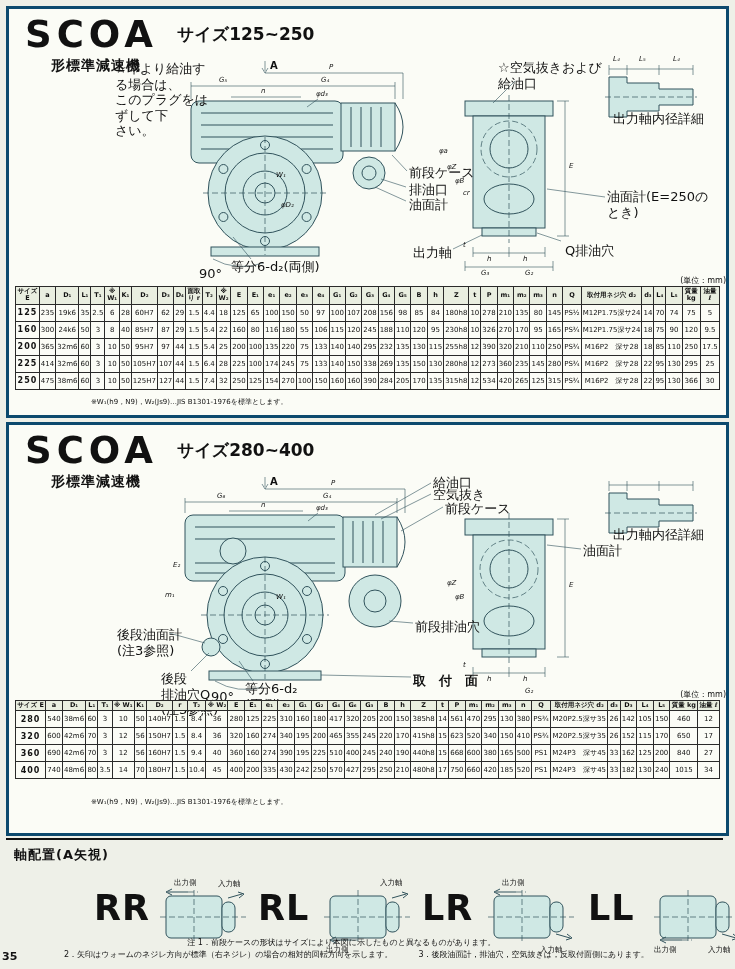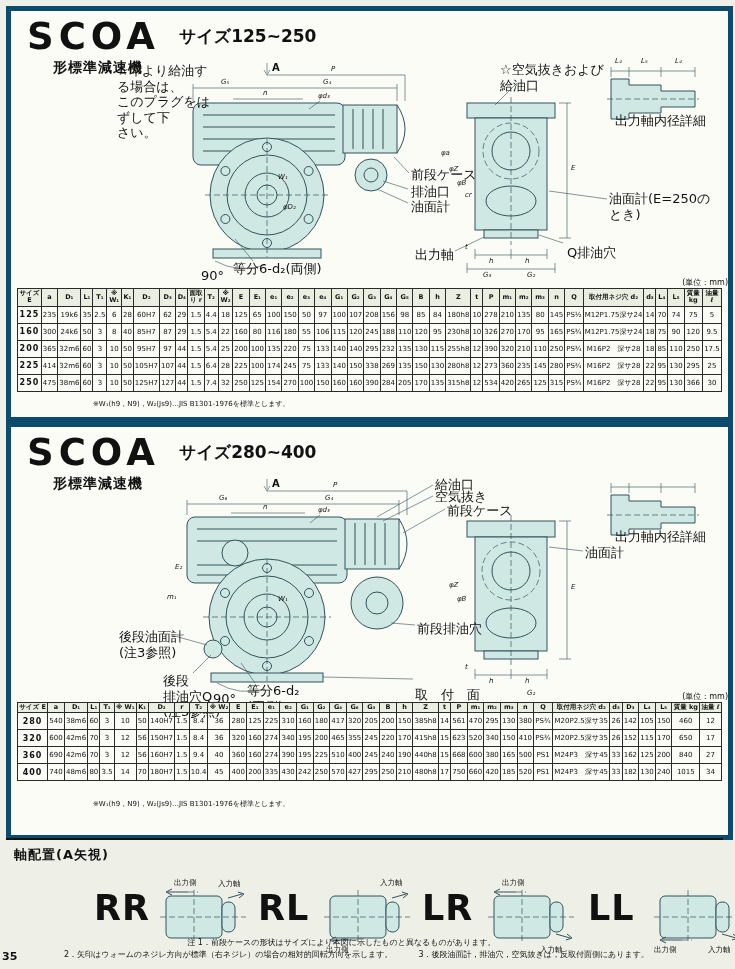--- a/index.html
+++ b/index.html
@@ -4,21 +4,21 @@
 <style>
   html,body{margin:0;padding:0;}
   body{
     width:735px;height:969px;position:relative;
     background:#eef0e8;
     font-family:"DejaVu Sans","Liberation Sans",sans-serif;
     color:#111;overflow:hidden;
   }
   .panel{
     position:absolute;left:6px;width:717px;
-    background:#fbfcf6;border:5px solid #0c4a6e;
+    background:#fbfcf6;border:3px solid #0c4a6e;
   }
   #panel1{top:6px;height:406px;}
   #panel2{top:422px;height:408px;}
   .brand{position:absolute;left:16px;top:4px;font-size:37px;font-weight:bold;letter-spacing:5px;}
   .subtitle{position:absolute;left:42px;top:48px;font-size:14px;font-weight:bold;letter-spacing:1px;}
   .sizelabel{position:absolute;left:168px;top:14px;font-size:17px;font-weight:bold;}
   .drawing{position:absolute;left:104px;top:50px;width:608px;height:224px;}
   .drawing svg{position:absolute;left:0;top:0;}
   .dw *{stroke:#31535c;stroke-width:1;fill:none;}
   .dw .fill{fill:#cfe8e4;}
@@ -547,21 +547,21 @@
     <span class="lbl" style="left:470px;top:68px;">油面計</span>
     <span class="lbl" style="left:302px;top:144px;">前段排油穴</span>
     <span class="lbl" style="left:4px;top:152px;">後段油面計
 (注3参照)</span>
     <span class="lbl" style="left:48px;top:196px;">後段
 排油穴Q
 (注3参照)</span>
     <span class="lbl" style="left:132px;top:206px;">等分6-d₂
 (両側)</span>
     <span class="lbl" style="left:98px;top:214px;">90°</span>
-    <span class="lbl" style="left:300px;top:198px;font-weight:normal;margin-top:12px;">取　付　面</span>
+    <span class="lbl" style="left:300px;top:198px;font-weight:bold;">取　付　面</span>
     <span class="lbl" style="left:500px;top:52px;">出力軸内径詳細</span>
     <span class="dimlbl" style="left:456px;top:106px;">E</span>
     <span class="dimlbl" style="left:334px;top:104px;">φZ</span>
     <span class="dimlbl" style="left:342px;top:118px;">φB</span>
     <span class="dimlbl" style="left:350px;top:186px;">t</span>
     <span class="dimlbl" style="left:374px;top:200px;">h</span>
     <span class="dimlbl" style="left:410px;top:200px;">h</span>
     <span class="dimlbl" style="left:412px;top:212px;">G₂</span>
     <span class="dimlbl" style="left:60px;top:86px;">E₂</span>
     <span class="dimlbl" style="left:52px;top:116px;">m₁</span>

